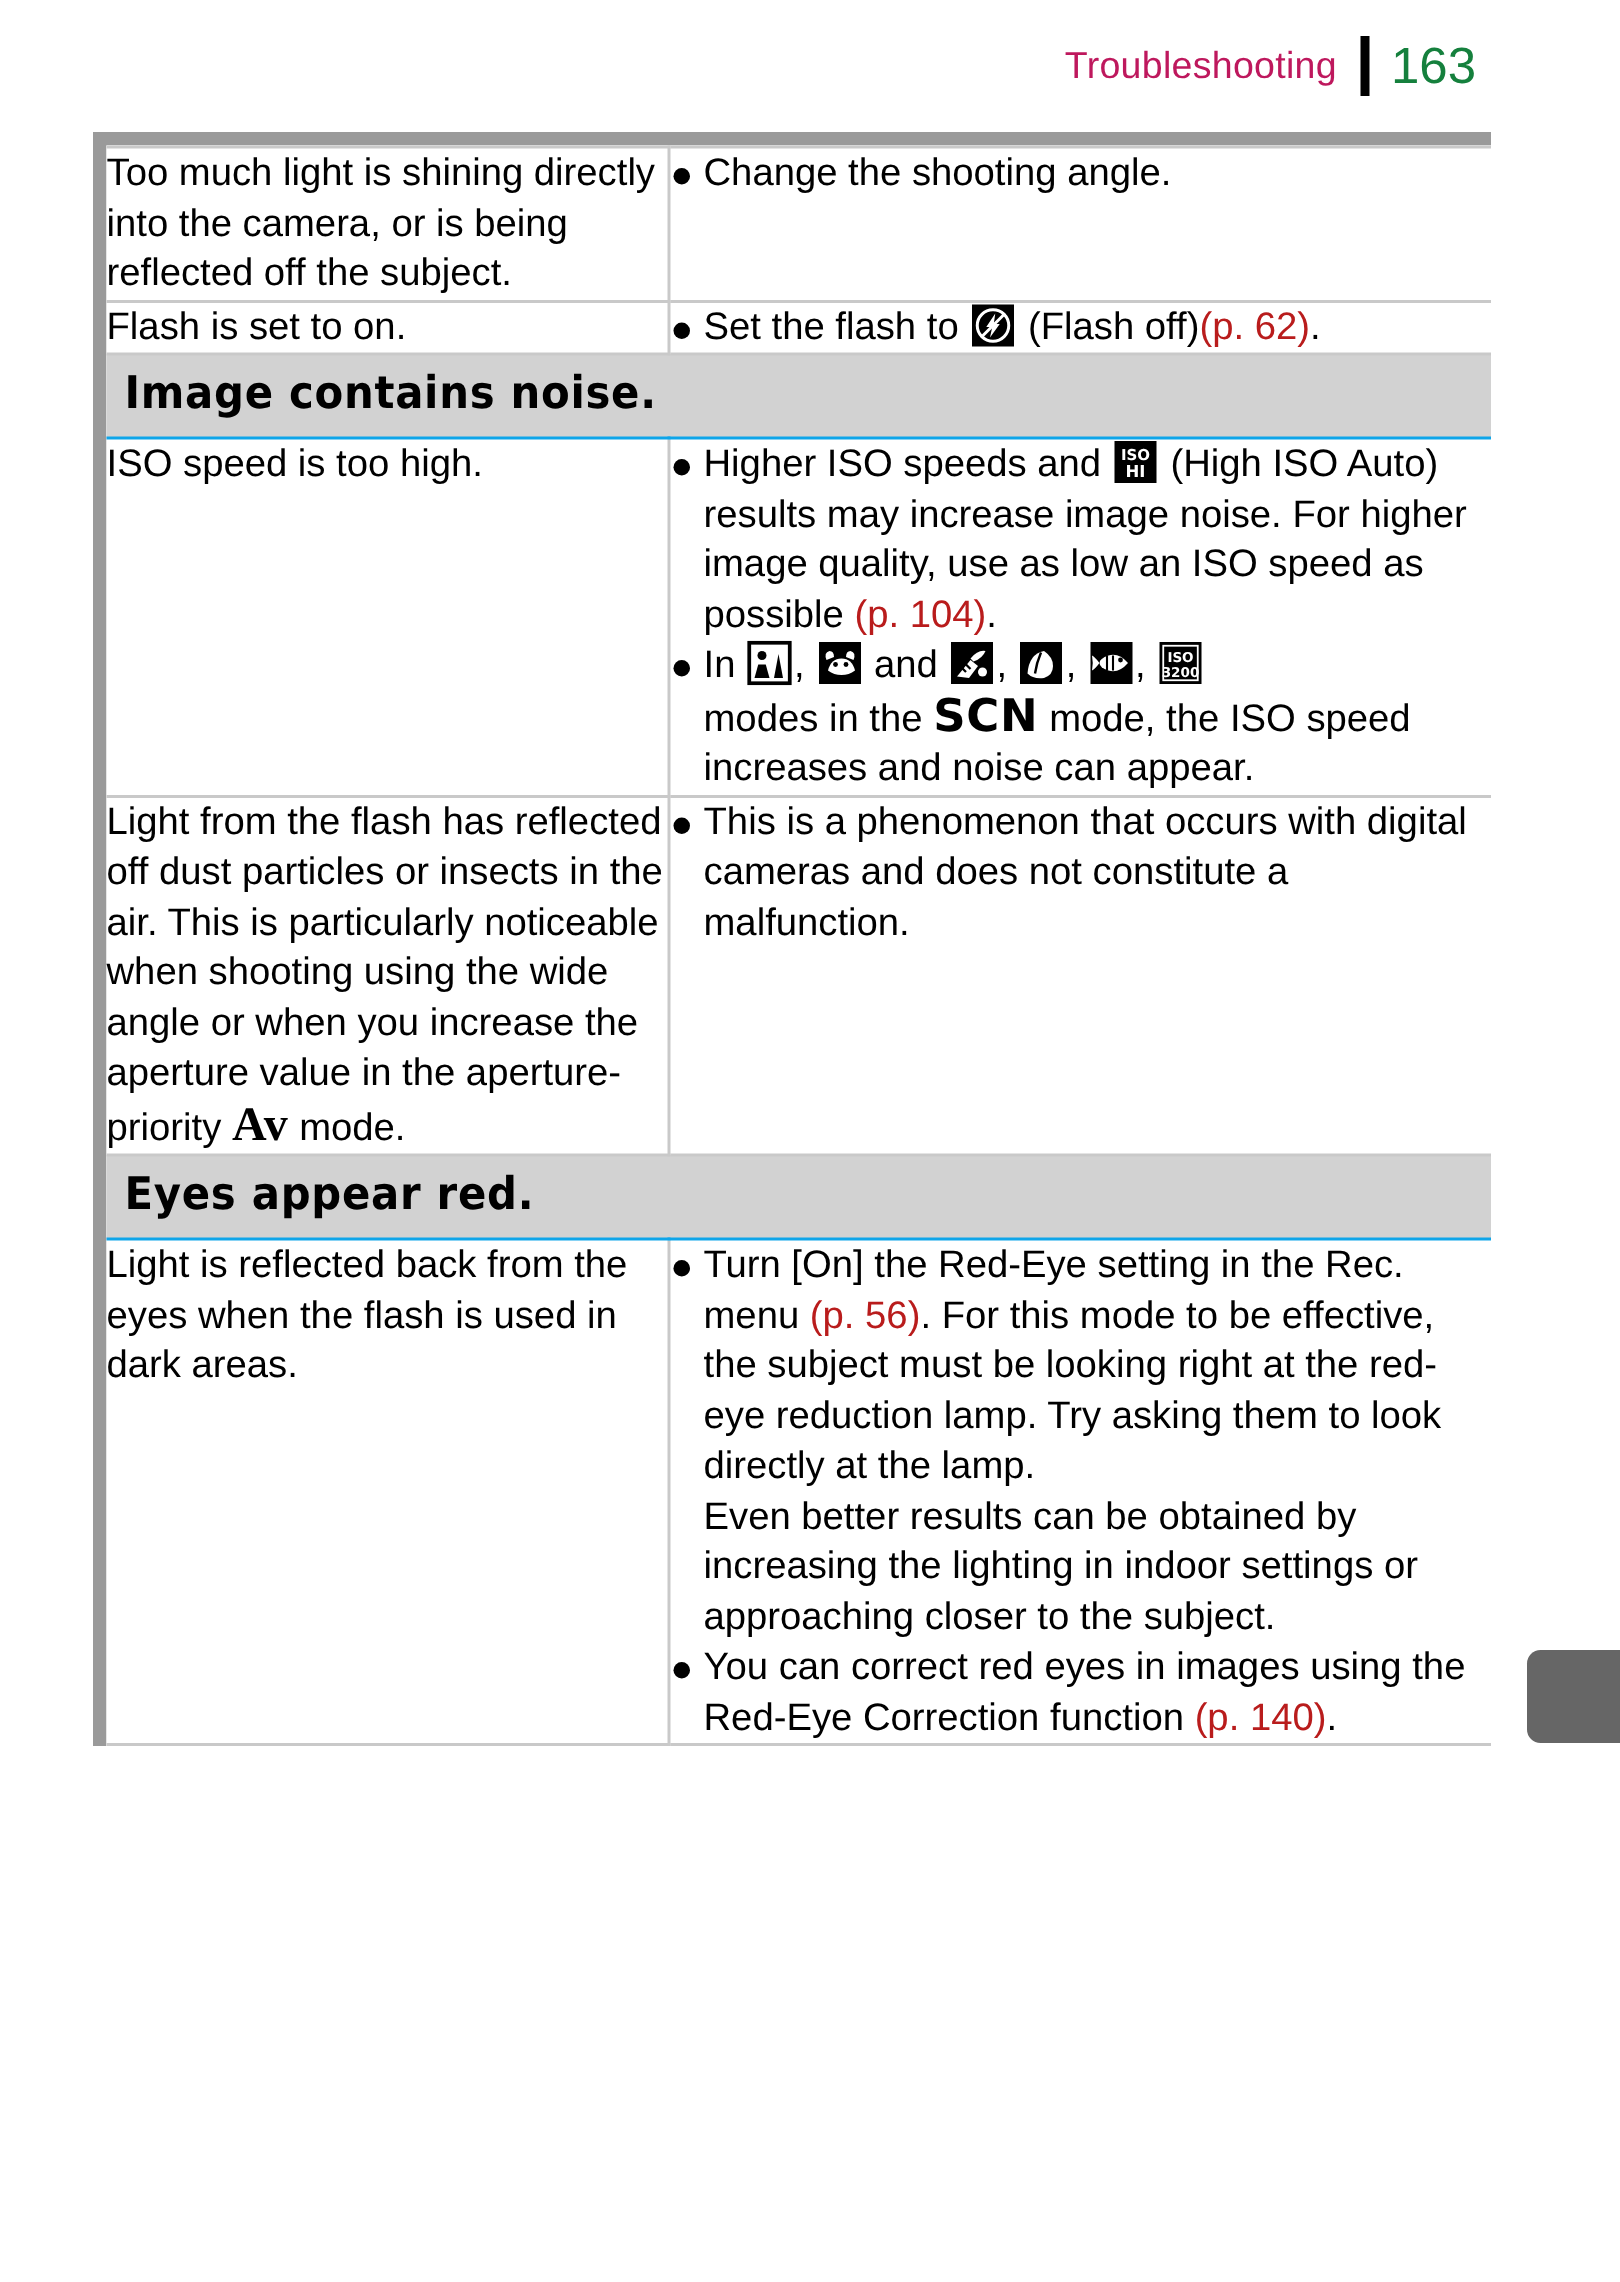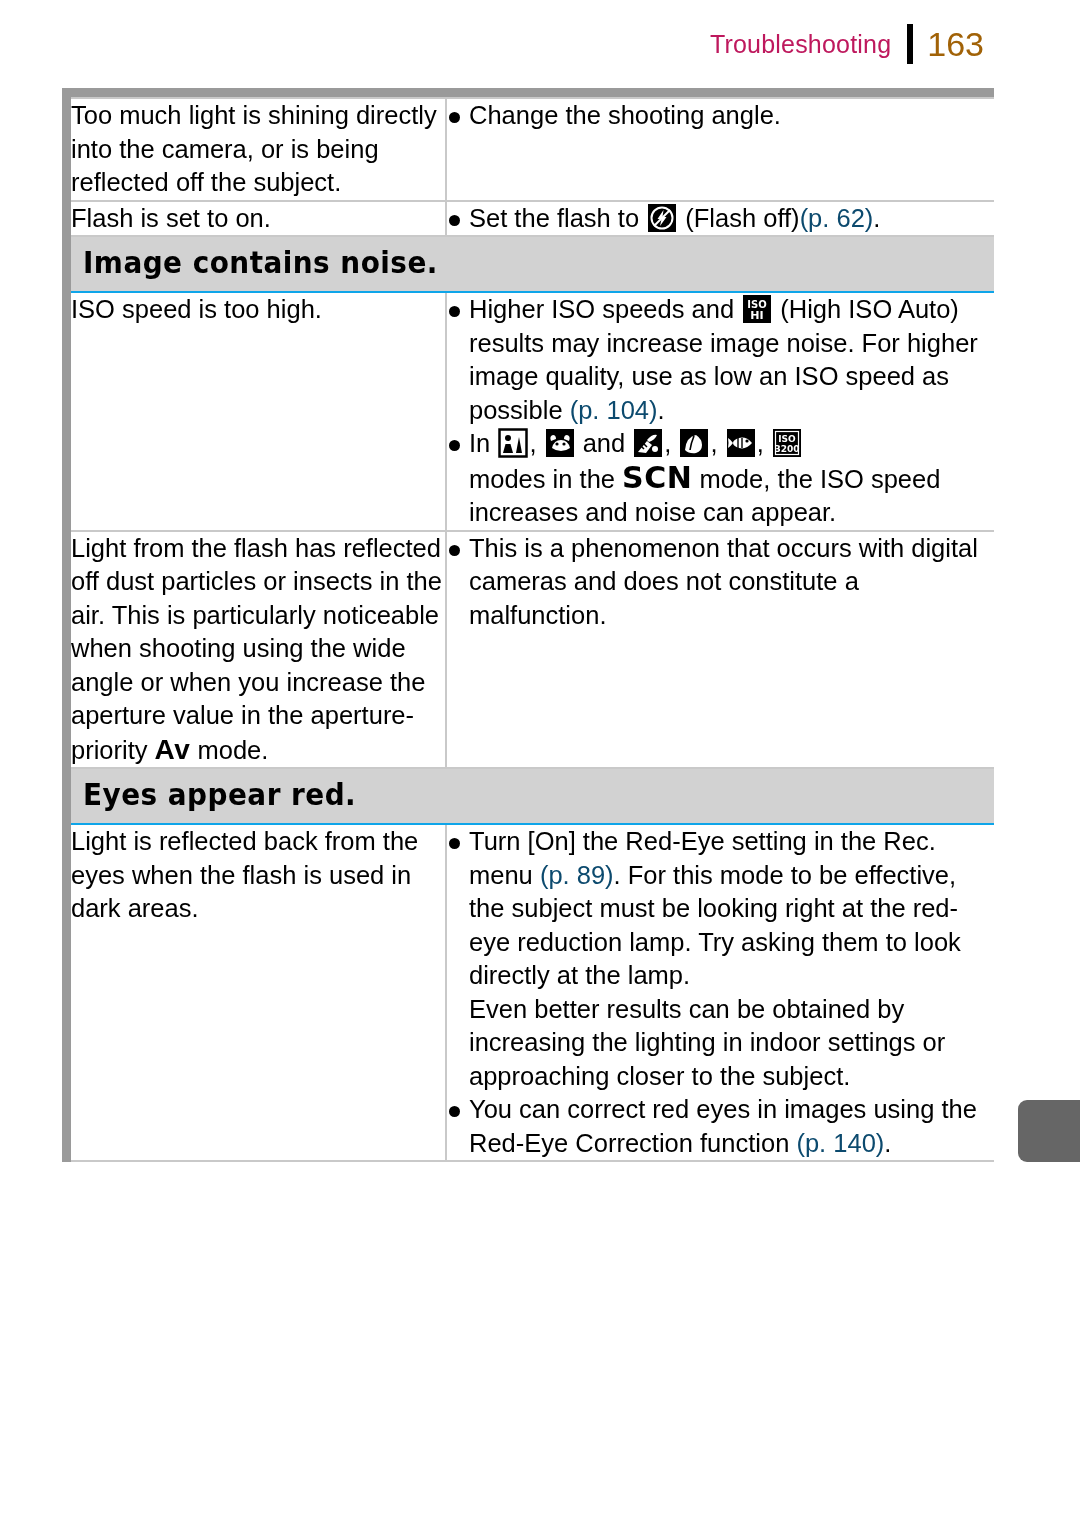--- a/index.html
+++ b/index.html
@@ -32,21 +32,21 @@
     white-space: nowrap;
   }
   .header-rule {
     width: 6px;
     height: 40px;
     background: #000;
     margin: 0 14px 0 16px;
   }
   .header-pageno {
     font-size: 34px;
-    color: #a16207;
+    color: #15803d;
     line-height: 1;
     text-align: center;
   }
 
   
   .content-frame {
     position: absolute;
     left: 62px;
     top: 88px;
     width: 932px;
@@ -130,25 +130,25 @@
     position: absolute;
     left: 2px;
     top: 13px;
     width: 11px;
     height: 11px;
     background: #000;
     border-radius: 50%;
   }
   ul.bullets > li.nobullet::before { display: none; }
 
-  .pref { color: #0c4a6e; }
+  .pref { color: #b91c1c; }
   .bold-mode {
-    font-family: Liberation Sans, sans-serif;
+    font-family: Liberation Serif, serif;
     font-weight: bold;
-    font-size: 28px;
+    font-size: 32px;
     letter-spacing: 0.5px;
   }
   .bold-mode-scn {
     font-family: "DejaVu Sans", sans-serif;
     font-weight: bold;
     font-size: 30px;
     letter-spacing: 0.5px;
   }
 
   
@@ -317,21 +317,21 @@
         <span class="section-title">Eyes appear red.</span>
       </span>
     </td>
   </tr>
 
   <tr>
     <td class="cell cell-cause">Light is reflected back from the eyes when the flash is used in dark areas.</td>
     <td class="cell cell-remedy">
       <ul class="bullets">
         <li><span>Turn [On] the Red-Eye setting in the Rec. menu</span>
-          <span class="pref">(p. 89)</span><span>. For this mode to be effective, the subject must be looking right at the red-eye reduction lamp. Try asking them to look directly at the lamp.</span>
+          <span class="pref">(p. 56)</span><span>. For this mode to be effective, the subject must be looking right at the red-eye reduction lamp. Try asking them to look directly at the lamp.</span>
         </li>
         <li class="nobullet">Even better results can be obtained by increasing the lighting in indoor settings or approaching closer to the subject.</li>
         <li><span>You can correct red eyes in images using the Red-Eye Correction function</span>
           <span class="pref">(p. 140)</span><span>.</span>
         </li>
       </ul>
     </td>
   </tr>
 
   </tbody>

